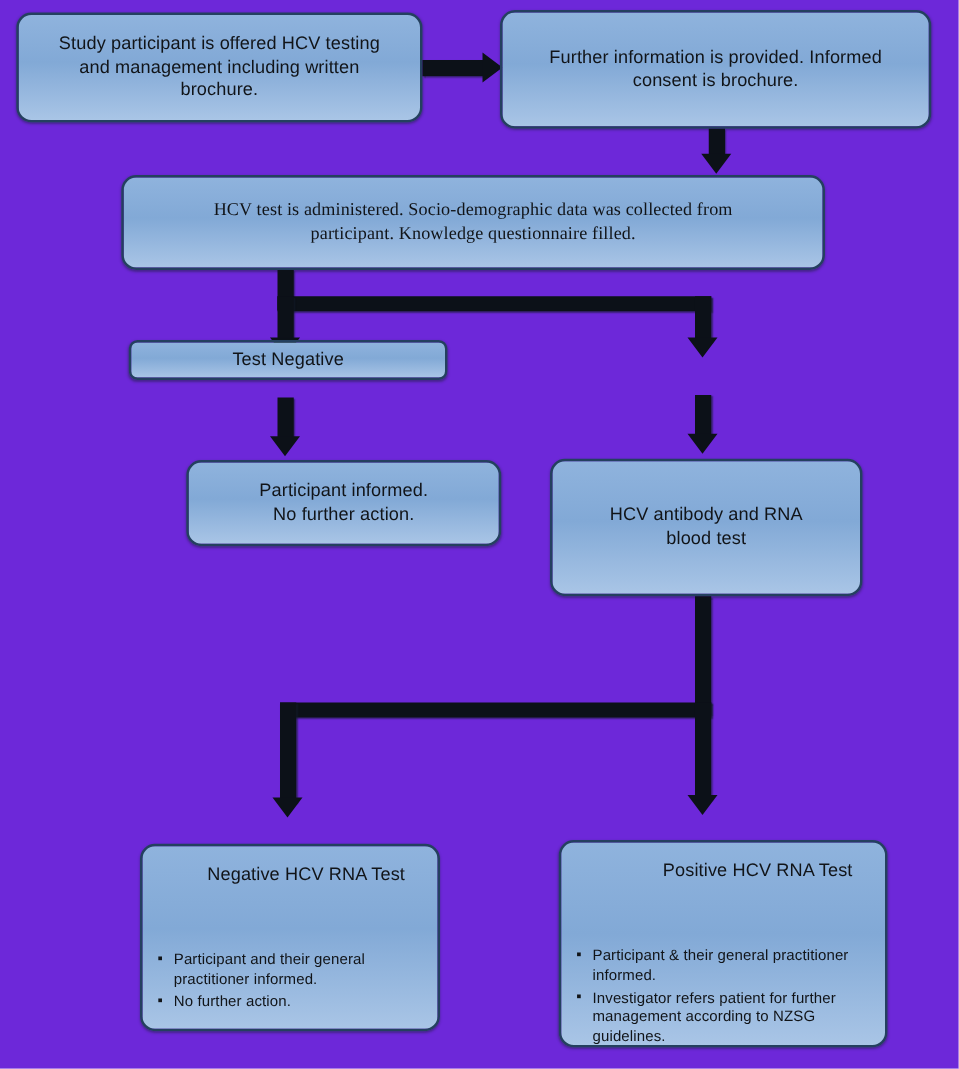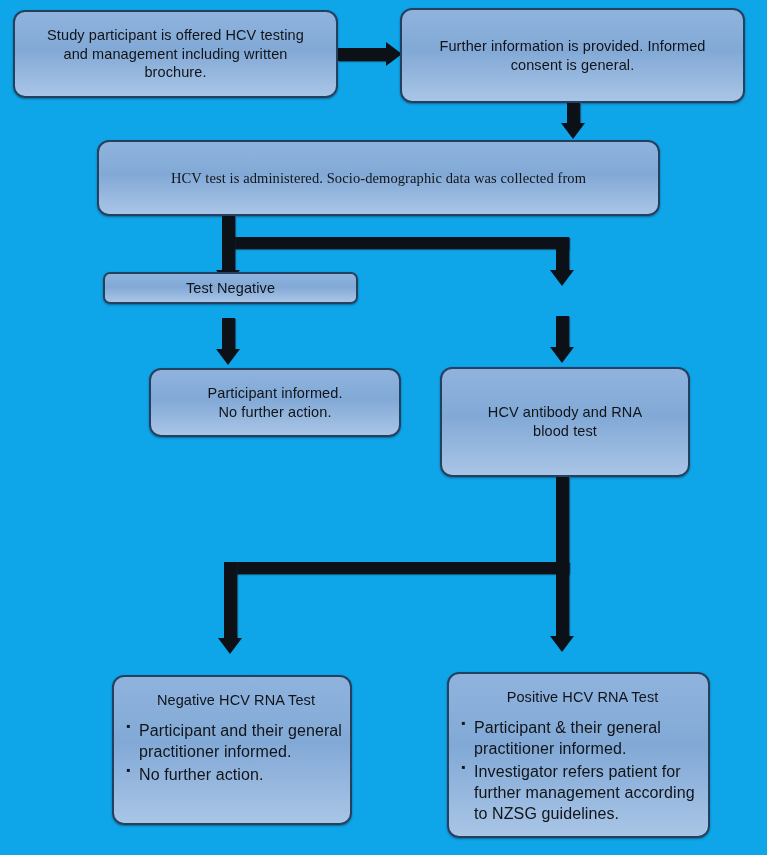--- a/index.html
+++ b/index.html
@@ -5,21 +5,21 @@
 <style>
   html,body{margin:0;padding:0;background:#ffffff;}
   body{
     font-family:"Liberation Sans","DejaVu Sans",sans-serif;
     -webkit-font-smoothing:antialiased;
   }
   #canvas{
     position:relative;
     width:767px;
     height:855px;
-    background:#0ea5e9;
+    background:#6d28d9;
     overflow:hidden;
   }
   .node{
     position:absolute;
     box-sizing:border-box;
     background:linear-gradient(180deg,#8fb3dd 0%, #82a9d6 45%, #a9c5e6 100%);
     border:2px solid #24405f;
     border-radius:12px;
     color:#111418;
     display:flex;
@@ -31,41 +31,42 @@
     line-height:1.30;
     letter-spacing:0.1px;
     padding:4px 10px;
     box-shadow:0 1px 2px rgba(20,30,45,0.45);
   }
   .node .ln{display:block;white-space:nowrap;}
   .node.wrap .ln{white-space:normal;}
 
   
   .node.listnode{
-    align-items:center;
+    align-items:flex-end;
     justify-content:flex-start;
-    padding:12px 4px 10px 12px;
+    padding:12px 26px 10px 12px;
+    gap:40px;
   }
   .node.listnode .hdr{
     text-align:center;
     font-size:14.5px;
     margin:2px 0 10px 0;
     display:block;
   }
   .node.listnode ul{
     margin:0;
     padding:0;
     list-style:none;
     text-align:left;
   }
   .node.listnode li{
     position:relative;
     padding-left:13px;
     margin-bottom:2px;
-    font-size:16px;
+    font-size:12px;
     line-height:1.32;
   }
   .node.listnode li:before{
     content:"\25AA";
     position:absolute;
     left:0;
     top:-1px;
     font-size:12px;
     color:#111418;
   }
@@ -97,28 +98,29 @@
     <span class="ln">Study participant is offered HCV testing</span>
     <span class="ln">and management including written</span>
     <span class="ln">brochure.</span>
   </div>
 
   <div class="conn shadowed" style="left:338px;top:48px;width:50px;height:13px;"></div>
   <div class="arrowhead arrow-right" style="left:386px;top:42px;"></div>
 
   <div class="node wrap" style="left:400px;top:8px;width:345px;height:95px;">
     <span class="ln">Further information is provided. Informed</span>
-    <span class="ln">consent is general.</span>
+    <span class="ln">consent is brochure.</span>
   </div>
 
   <div class="conn shadowed" style="left:567px;top:103px;width:13px;height:22px;"></div>
   <div class="arrowhead arrow-down" style="left:561px;top:123px;"></div>
 
   <div class="node wrap" style="left:97px;top:140px;width:563px;height:76px;font-family:Liberation Serif, serif;">
     <span class="ln">HCV test is administered. Socio-demographic data was collected from</span>
+    <span class="ln">participant. Knowledge questionnaire filled.</span>
   </div>
 
   <div class="conn shadowed" style="left:222px;top:216px;width:13px;height:32px;"></div>
   <div class="conn shadowed" style="left:222px;top:237px;width:347px;height:12px;"></div>
   <div class="conn shadowed" style="left:222px;top:237px;width:13px;height:36px;"></div>
   <div class="arrowhead arrow-down" style="left:216px;top:270px;"></div>
   <div class="conn shadowed" style="left:556px;top:237px;width:13px;height:36px;"></div>
   <div class="arrowhead arrow-down" style="left:550px;top:270px;"></div>
 
   <div class="node" style="left:103px;top:272px;width:255px;height:32px;border-radius:7px;">

